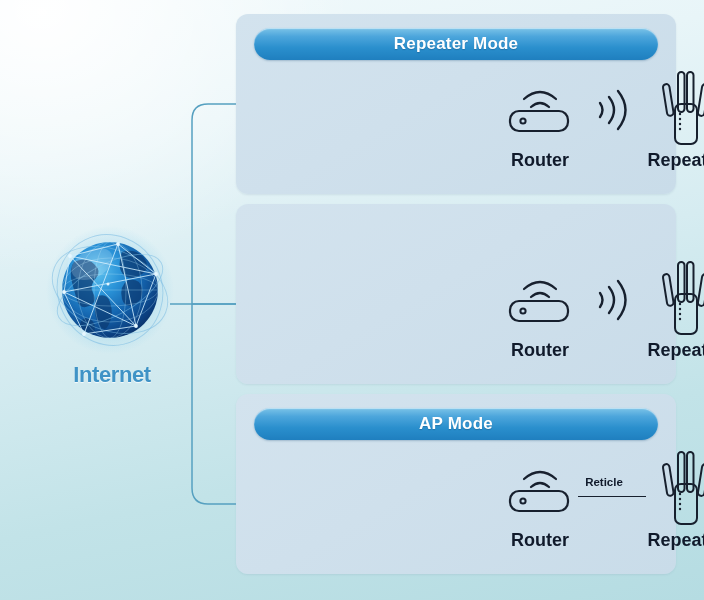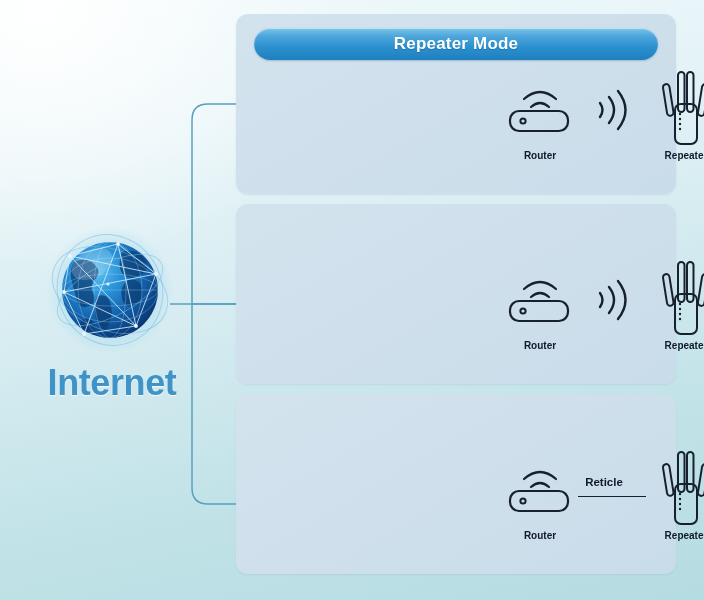--- a/index.html
+++ b/index.html
@@ -36,21 +36,21 @@
     top: 0;
     width: 140px;
     height: 140px;
   }
   .internet-label {
     position: absolute;
     left: 0;
     top: 140px;
     width: 180px;
     text-align: center;
-    font-size: 36px;
+    font-size: 22px;
     font-weight: bold;
     letter-spacing: -0.4px;
     color: #3f93c6;
     text-shadow: 0 1px 1px rgba(255,255,255,0.85);
   }
 
   
   #connector {
     position: absolute;
     left: 170px;
@@ -106,21 +106,21 @@
     position: absolute;
     text-align: center;
   }
   .node-icon {
     height: 78px;
     display: flex;
     align-items: center;
     justify-content: center;
   }
   .node-label {
-    font-size: 10px;
+    font-size: 18px;
     font-weight: bold;
     color: #101a2b;
     margin-top: 2px;
     white-space: nowrap;
   }
 
   .n-router   { left: 252px; top: 0; width: 104px; }
   .n-repeater { left: 398px; top: 0; width: 104px; }
 
   .link {
@@ -344,20 +344,21 @@
             </g>
           </svg>
         </div>
         <div class="node-label">Repeater</div>
       </div>
 
     </div>
   </div>
 
   <div class="panel" id="panel-2">
+    <div class="panel-title">AP Mode</div>
     <div class="row">
 
       <div class="node n-router">
         <div class="node-icon">
           <svg width="72" height="56" viewBox="0 0 72 56">
             <g fill="none" stroke="#17202e" stroke-width="2.2" stroke-linecap="round">
               <path d="M20 18 q16 -14 32 0"></path>
               <path d="M27 26 q9 -8 18 0"></path>
             </g>
             <rect x="6" y="30" width="58" height="20" rx="9" ry="9" fill="none" stroke="#17202e" stroke-width="2.2"></rect>

